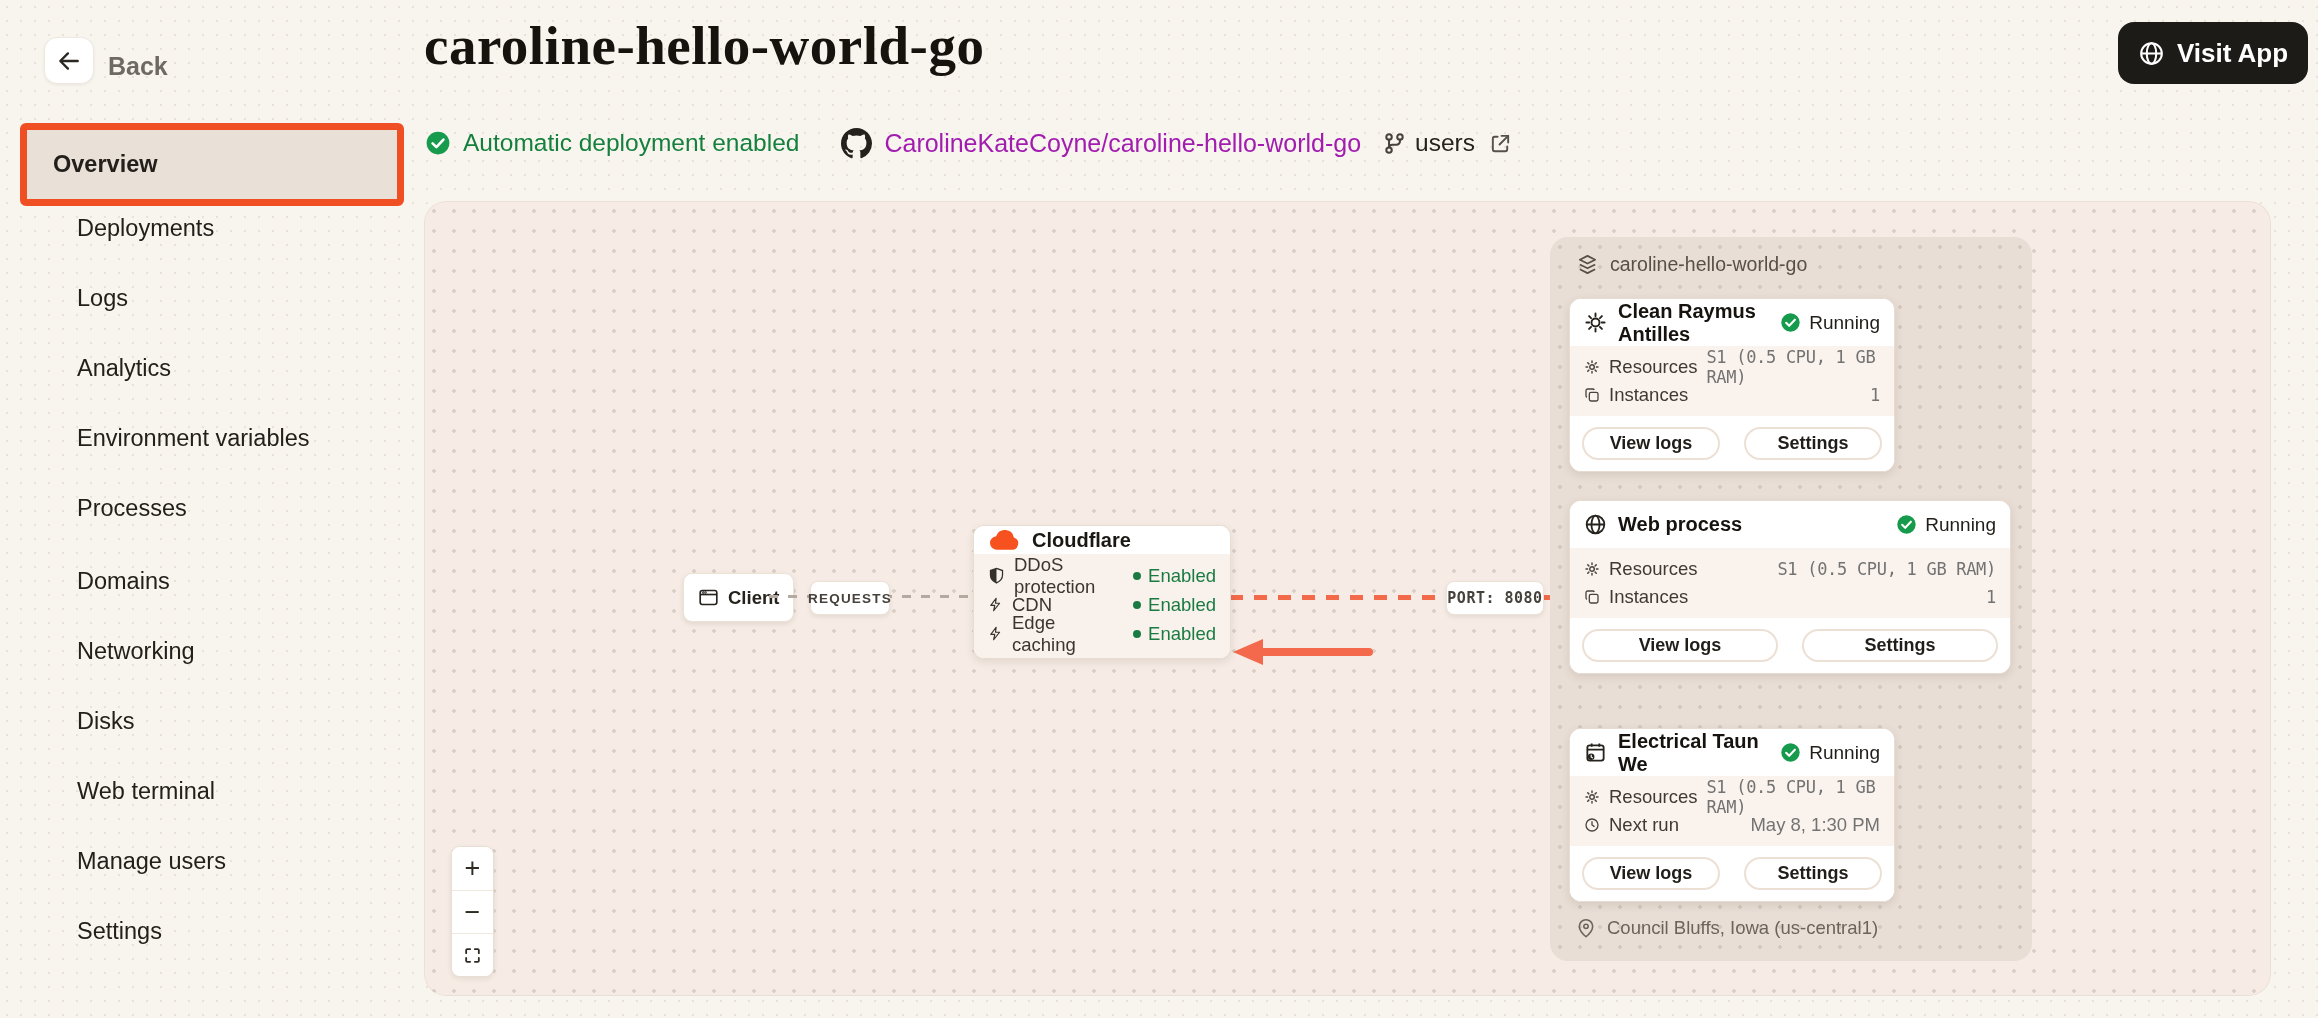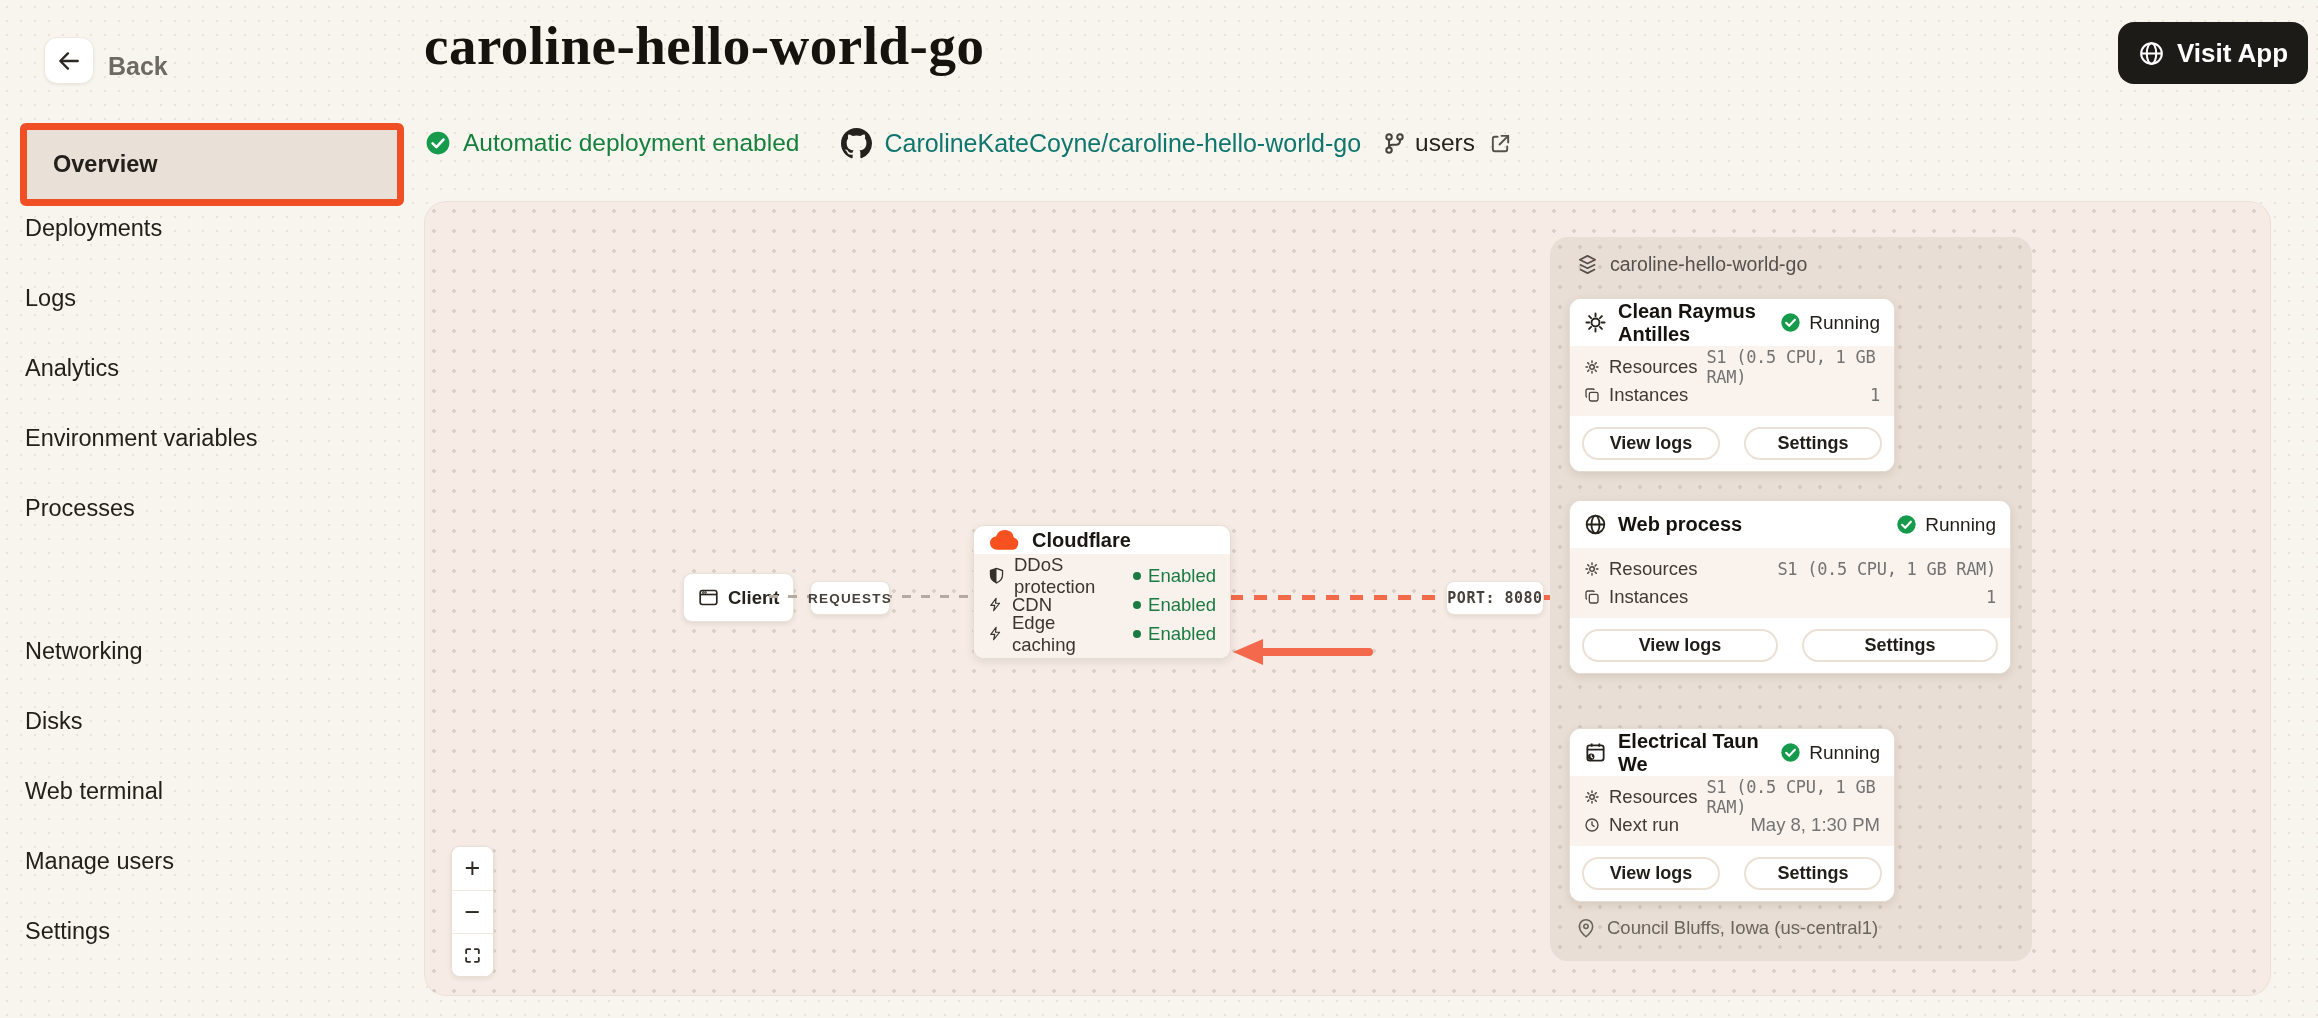--- a/index.html
+++ b/index.html
@@ -18,26 +18,26 @@
     display:flex;align-items:center;justify-content:center;cursor:pointer;}
   .back-label{position:absolute;left:108px;top:52px;font-size:25px;font-weight:600;color:#6e6963;}
   .page-title{position:absolute;left:424px;top:14px;margin:0;font-family:"Liberation Serif",serif;
     font-weight:600;font-size:55px;color:#16130f;letter-spacing:.5px;}
   .visit-btn{position:absolute;left:2118px;top:22px;width:190px;height:62px;background:#1d1b18;
     border:none;border-radius:16px;display:flex;align-items:center;justify-content:center;gap:12px;
     color:#fff;font-family:inherit;font-size:26px;font-weight:700;cursor:pointer;}
   
   .status-bar{position:absolute;left:425px;top:125px;height:36px;display:flex;align-items:center;}
   .status-green{display:flex;align-items:center;gap:12px;color:#15803d;font-size:24.5px;font-weight:500;}
-  .repo-chip{display:flex;align-items:center;gap:12px;margin-left:42px;color:#0f766e;font-size:25px;font-weight:500;}
+  .repo-chip{display:flex;align-items:center;gap:12px;margin-left:42px;color:#a21caf;font-size:25px;font-weight:500;}
   .branch-chip{display:flex;align-items:center;gap:9px;margin-left:22px;color:#26221d;font-size:24.5px;font-weight:500;}
   
   .sidebar{position:absolute;left:0;top:0;width:412px;height:1018px;}
   .side-item{position:absolute;left:0;width:412px;height:70px;display:flex;align-items:center;
-    padding-left:25px;box-sizing:border-box;font-size:23.5px;font-weight:500;color:#23201c;cursor:pointer;}
+    padding-left:77px;box-sizing:border-box;font-size:23.5px;font-weight:500;color:#23201c;cursor:pointer;}
   .side-item.active{left:20px;top:123px;width:384px;height:83px;background:#e9e1d7;
     border:7px solid #f04e23;border-radius:6px;padding-left:26px;font-weight:600;}
   
   .canvas{position:absolute;left:424px;top:201px;width:1847px;height:795px;border-radius:22px;
     background-color:#f6ece5;
     background-image:radial-gradient(circle,#dcd1c8 1.7px,transparent 1.9px);
     background-size:20px 20px;box-shadow:inset 0 0 0 1px rgba(190,170,155,.18);}
   
   .client-node{position:absolute;left:259px;top:372px;height:47px;padding:0 14px;background:#fff;
     border:1px solid #ece2d8;border-radius:9px;box-shadow:0 2px 5px rgba(70,55,40,.12);
@@ -173,20 +173,23 @@
     </div>
   <div class="side-item" style="top:333px">
       <span>Analytics</span>
     </div>
   <div class="side-item" style="top:403px">
       <span>Environment variables</span>
     </div>
   <div class="side-item" style="top:473px">
       <span>Processes</span>
     </div>
+  <div class="side-item" style="top:546px">
+      <span>Domains</span>
+    </div>
   <div class="side-item" style="top:616px">
       <span>Networking</span>
     </div>
   <div class="side-item" style="top:686px">
       <span>Disks</span>
     </div>
   <div class="side-item" style="top:756px">
       <span>Web terminal</span>
     </div>
   <div class="side-item" style="top:826px">

